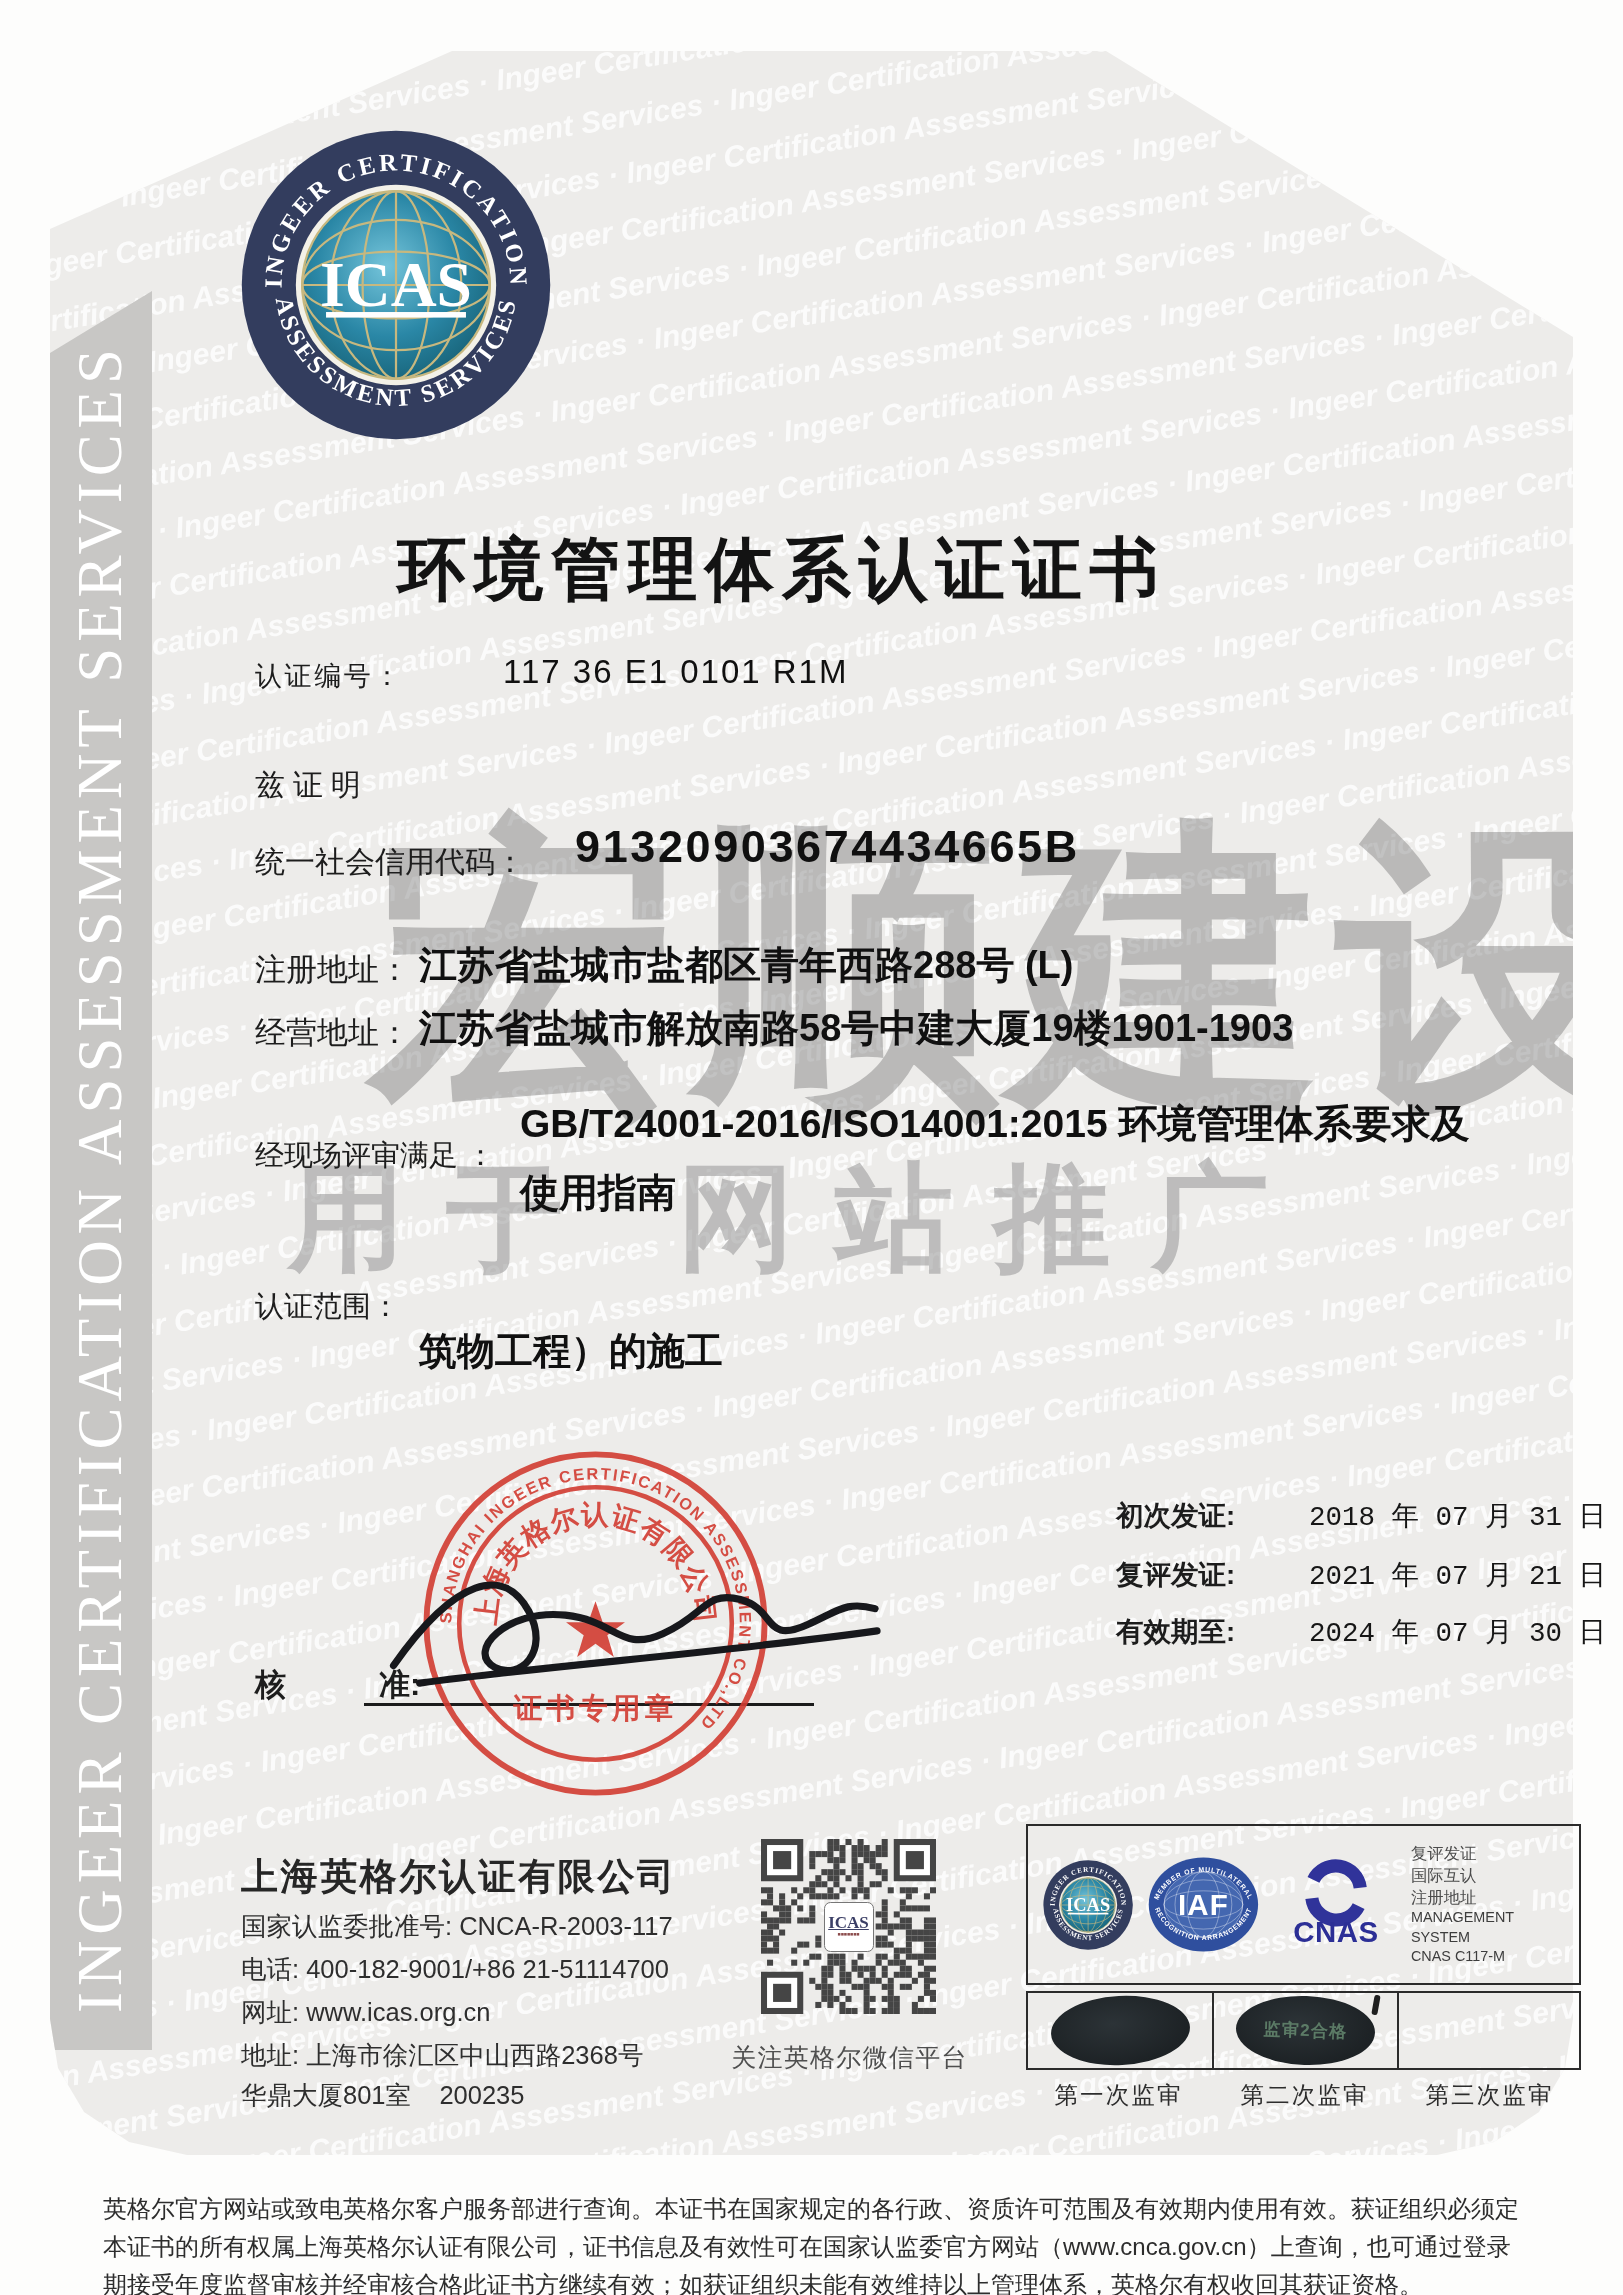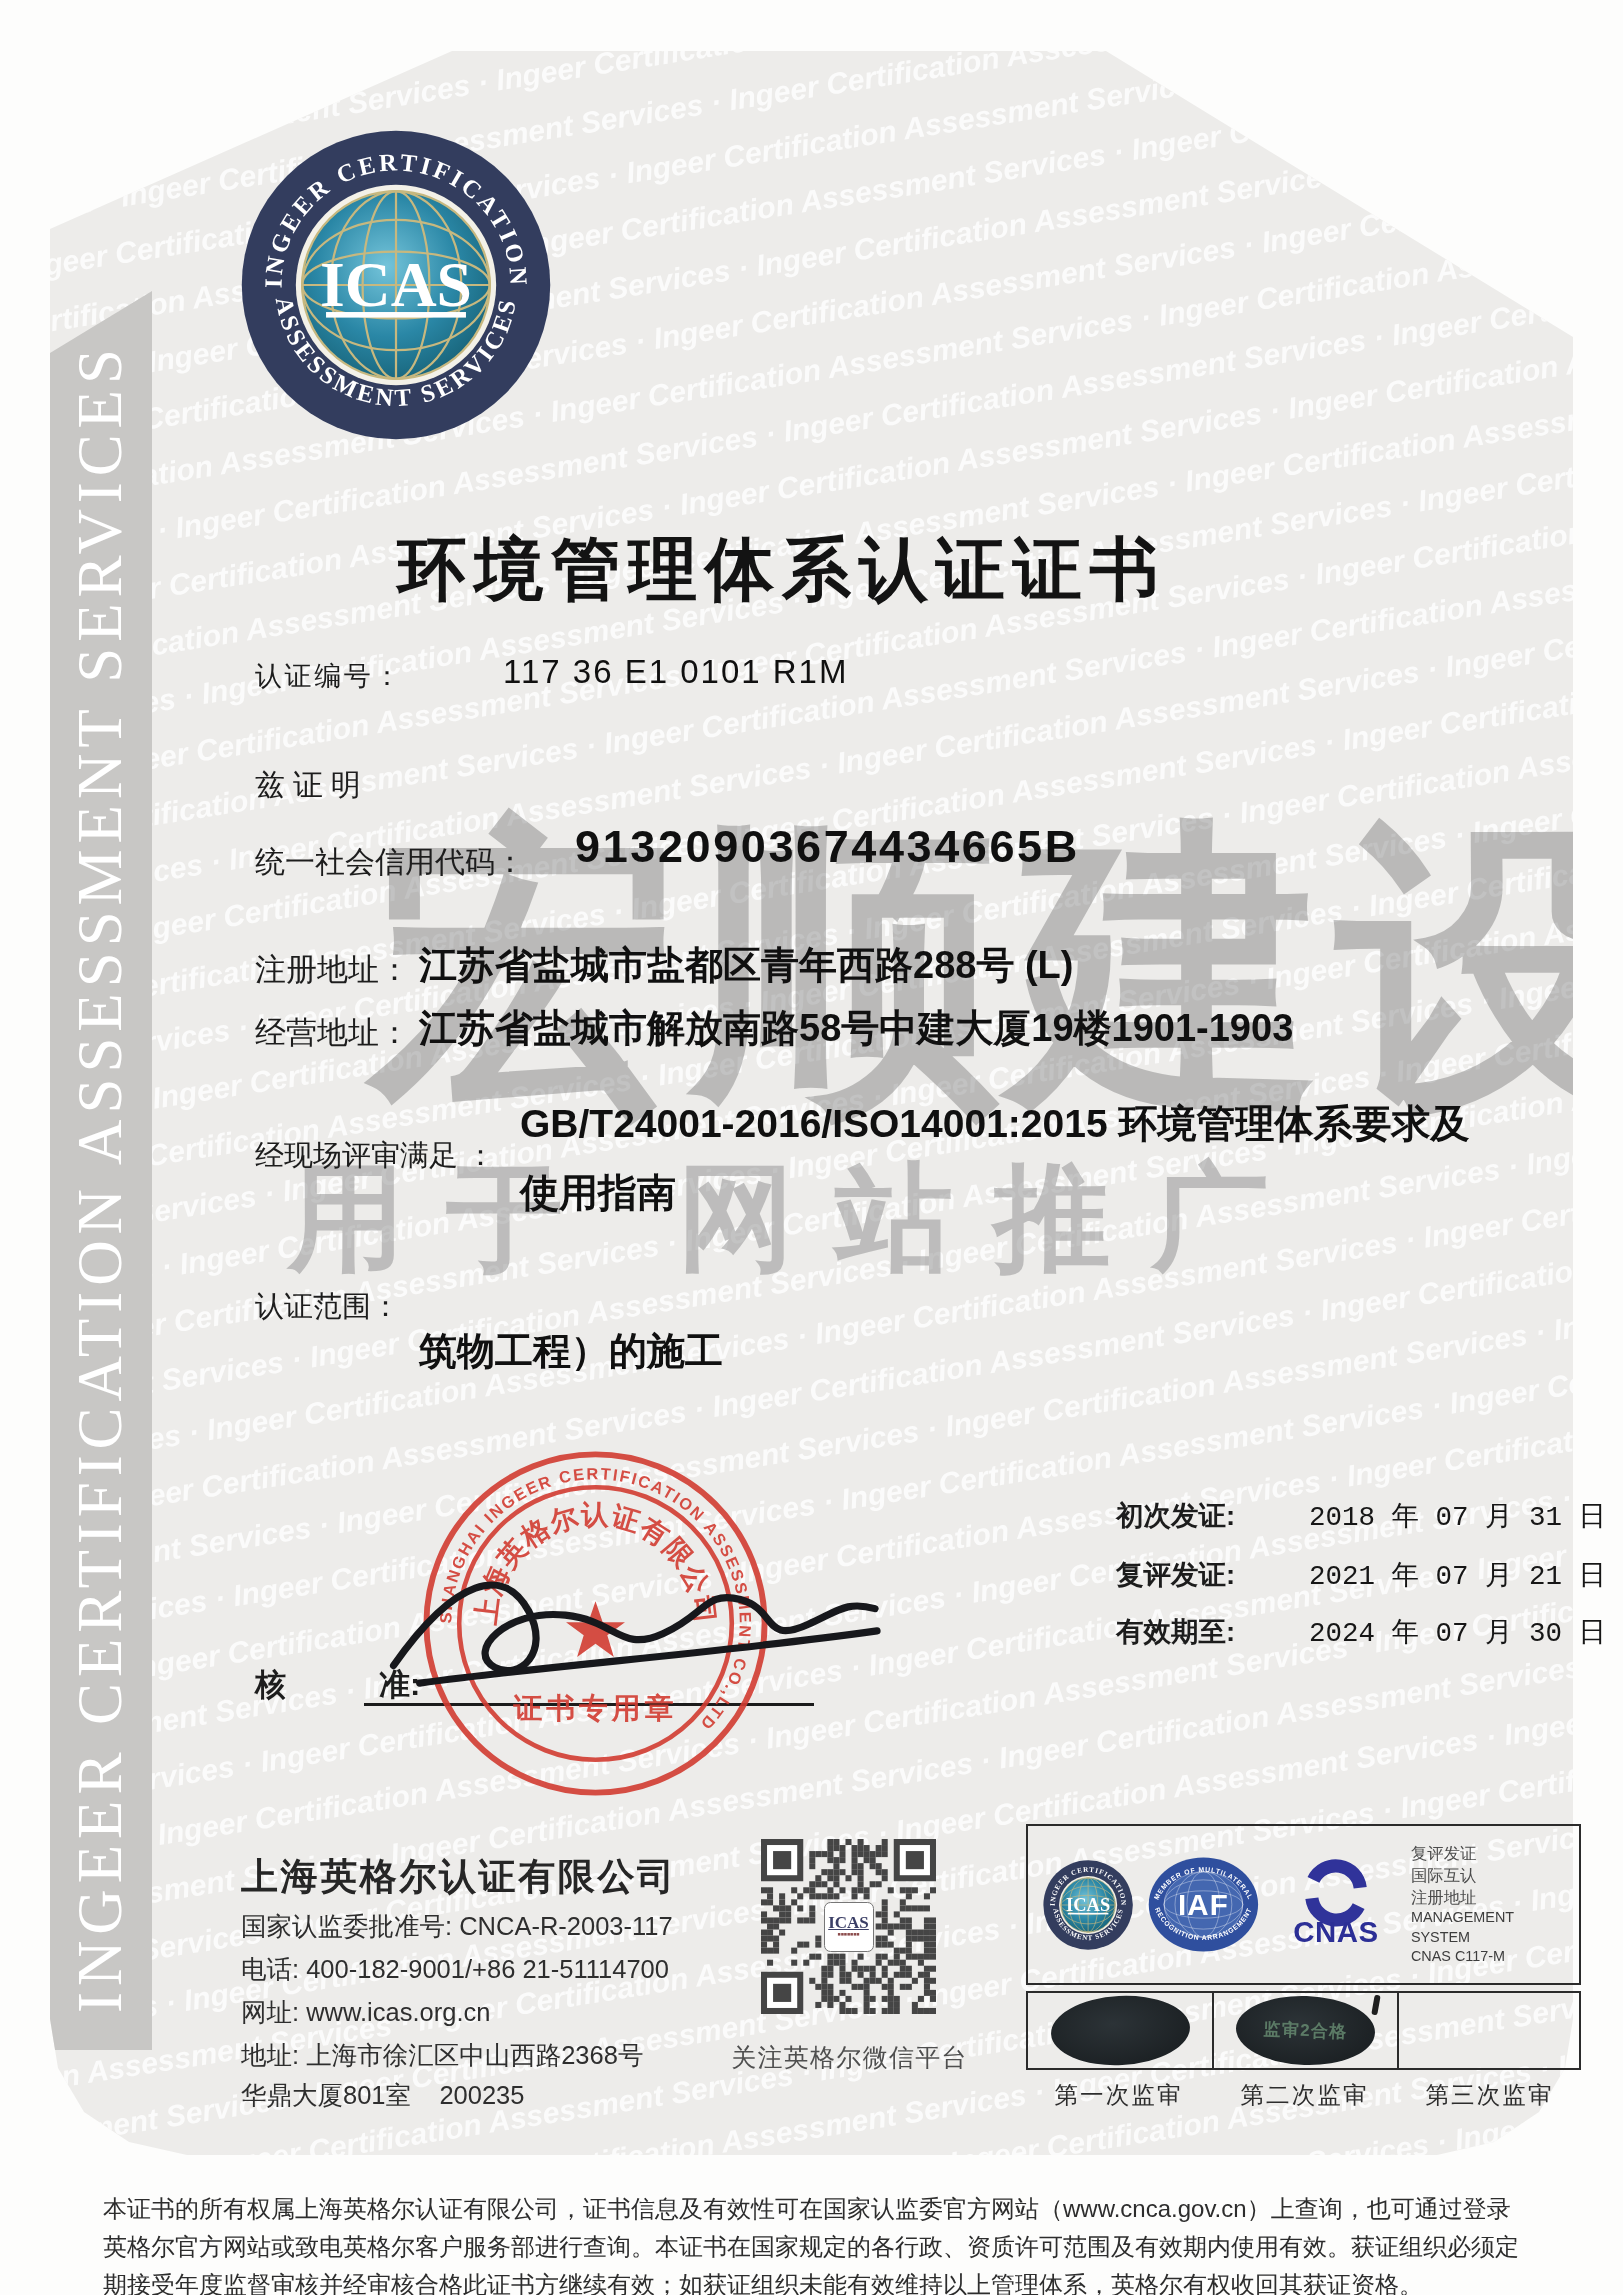--- a/index.html
+++ b/index.html
@@ -608,19 +608,19 @@
     <div class="audit-oval" style="left:208px;transform:rotate(2deg)">
       <span class="st">监审2合格</span>
     </div>
   </div>
   <div class="abs" id="audit-mark"></div>
   <div class="audit-label" style="left:1026px">第一次监审</div>
   <div class="audit-label" style="left:1212px">第二次监审</div>
   <div class="audit-label" style="left:1397px">第三次监审</div>
 
   <div class="abs" id="footer">
+    <div>英格尔官方网站或致电英格尔客户服务部进行查询。本证书在国家规定的各行政、资质许可范围及有效期内使用有效。获证组织必须定</div>
     <div>本证书的所有权属上海英格尔认证有限公司，证书信息及有效性可在国家认监委官方网站（www.cnca.gov.cn）上查询，也可通过登录</div>
-    <div>英格尔官方网站或致电英格尔客户服务部进行查询。本证书在国家规定的各行政、资质许可范围及有效期内使用有效。获证组织必须定</div>
     <div>期接受年度监督审核并经审核合格此证书方继续有效；如获证组织未能有效维持以上管理体系，英格尔有权收回其获证资格。</div>
   </div>
 
 </div>
 
 
 </body></html>

